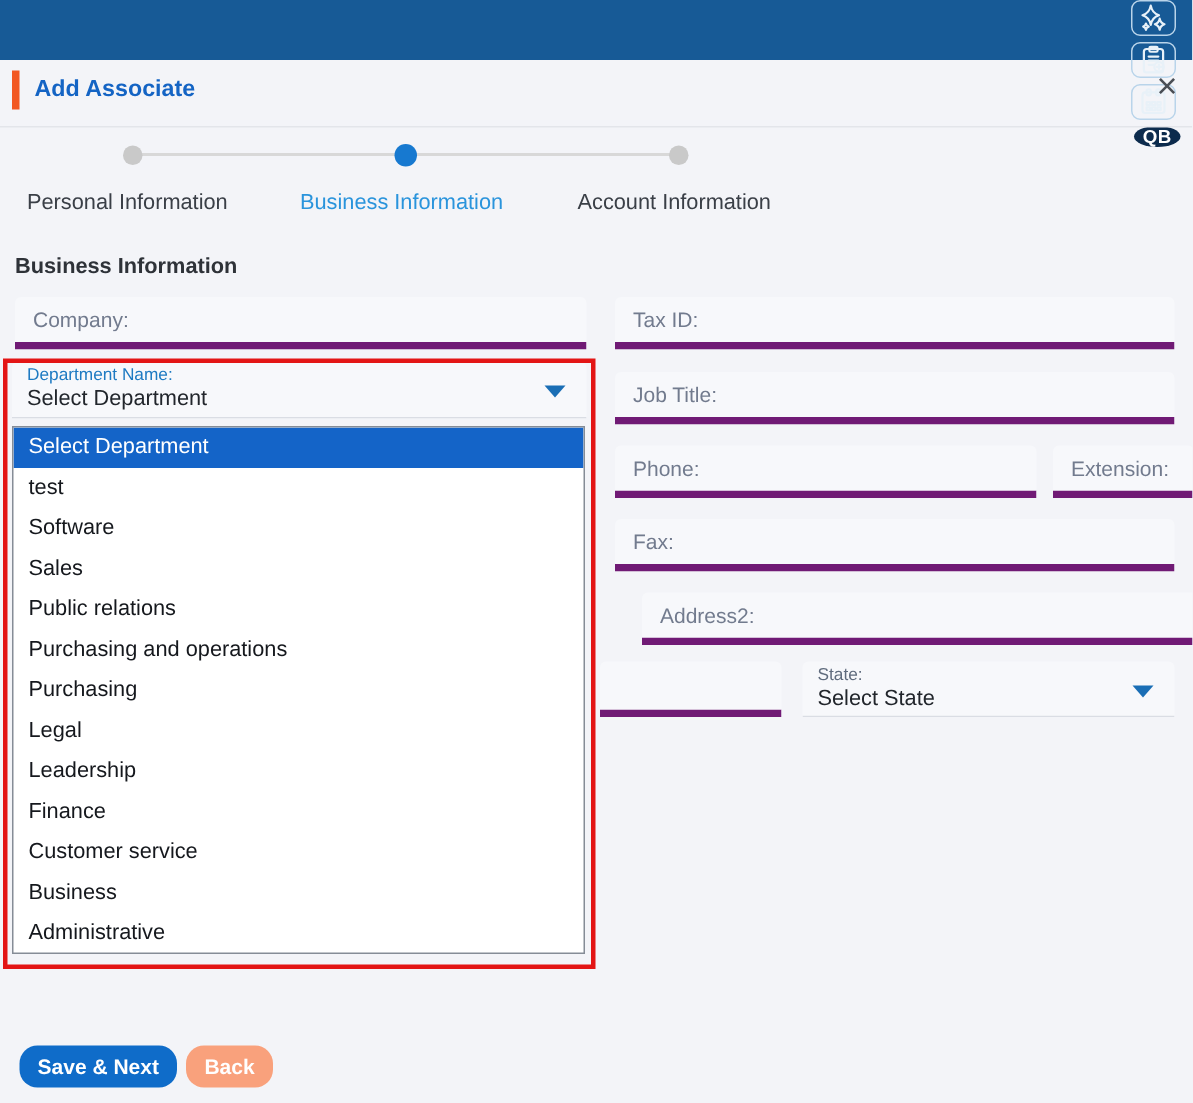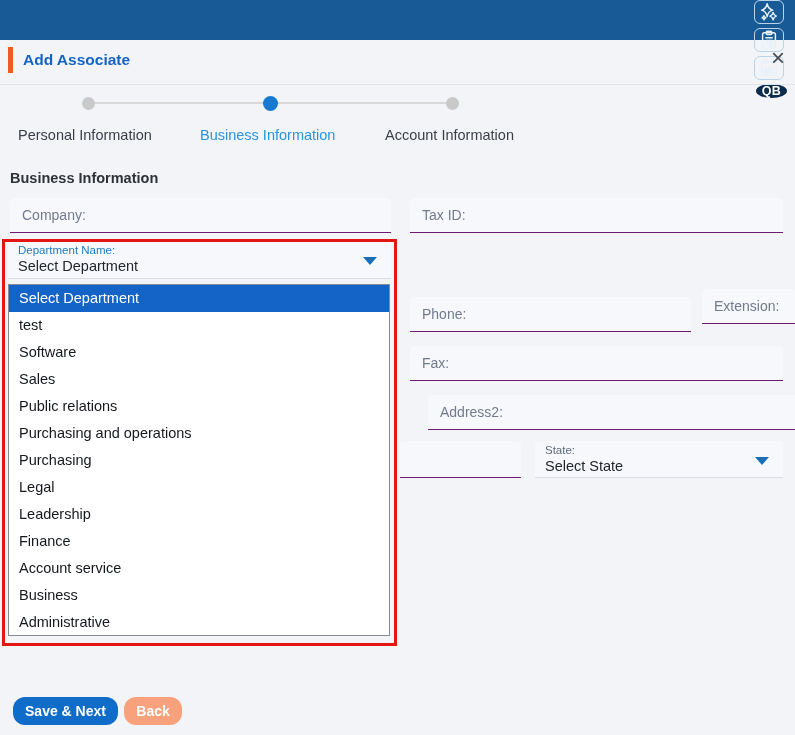--- a/index.html
+++ b/index.html
@@ -24,21 +24,21 @@
   .step-line { position:absolute; top:102px; left:92px; width:358px; height:2px; background:#d8d8d8; }
   .dot { position:absolute; border-radius:50%; }
   .dot.inactive { width:13px; height:13px; background:#c9c9c9; top:97px; }
   .dot.active { width:15px; height:15px; background:#1779d0; top:96px; }
   .step-label { position:absolute; top:127px; font-size:14.5px; color:#3a3f47; }
   .step-label.active { color:#2a94dc; }
 
   .section-heading { position:absolute; left:10px; top:170px; font-size:14.5px; font-weight:bold; color:#2e3238; }
 
   
-  .field { position:absolute; height:35px; background:#f7f8fb; border:none; border-bottom:1px solid #701a75; border-radius:4px 4px 0 0; padding:0 12px; font-size:14px; color:#3c4350; font-family:"Liberation Sans","DejaVu Sans",sans-serif; outline:none; }
+  .field { position:absolute; height:35px; background:#f7f8fb; border:none; border-bottom:5px solid #701a75; border-radius:4px 4px 0 0; padding:0 12px; font-size:14px; color:#3c4350; font-family:"Liberation Sans","DejaVu Sans",sans-serif; outline:none; }
   .field::placeholder { color:#727b8e; opacity:1; }
 
   
   .select-ctrl { position:absolute; background:#f7f8fb; border-bottom:1px solid #dadde4; border-radius:4px 4px 0 0; cursor:pointer; }
   .select-ctrl .ctrl-label { position:absolute; left:10px; top:3px; font-size:11.5px; }
   .select-ctrl .ctrl-value { position:absolute; left:10px; top:17px; font-size:14.5px; color:#22262c; }
   .select-ctrl .chevron { position:absolute; right:14px; top:16px; width:0; height:0; border-left:7px solid transparent; border-right:7px solid transparent; border-top:8px solid #1a6eb5; }
   .label-blue { color:#1e7ac2; }
   .label-gray { color:#5f6b7d; }
 
@@ -108,22 +108,23 @@
   <div class="dot active" style="left:263px;"></div>
   <div class="dot inactive" style="left:446px;"></div>
   <div class="step-label" style="left:18px;">Personal Information</div>
   <div class="step-label active" style="left:200px;">Business Information</div>
   <div class="step-label" style="left:385px;">Account Information</div>
 
   <div class="section-heading">Business Information</div>
 
   <input class="field" style="left: 10px; top: 198px; width: 381px;" placeholder="Company:">
   <input class="field" style="left: 410px; top: 198px; width: 373px;" placeholder="Tax ID:">
+  <input class="field" style="left: 410px; top: 248px; width: 373px;" placeholder="Job Title:">
   <input class="field" style="left: 410px; top: 297px; width: 281px;" placeholder="Phone:">
-  <input class="field" style="left: 702px; top: 289px; width: 94px;" placeholder="Extension:">
+  <input class="field" style="left: 702px; top: 297px; width: 94px;" placeholder="Extension:">
   <input class="field" style="left: 410px; top: 346px; width: 373px;" placeholder="Fax:">
   <input class="field" style="left: 428px; top: 395px; width: 373px;" placeholder="Address2:">
   <input class="field" style="left: 400px; top: 441px; width: 121px; height: 37px;">
 
   <div class="select-ctrl" style="left:8px; top:241px; width:383px; height:38px;">
     <div class="ctrl-label label-blue">Department Name:</div>
     <div class="ctrl-value">Select Department</div>
     <div class="chevron"></div>
   </div>
 
@@ -137,21 +138,21 @@
       <div class="option selected">Select Department</div>
       <div class="option">test</div>
       <div class="option">Software</div>
       <div class="option">Sales</div>
       <div class="option">Public relations</div>
       <div class="option">Purchasing and operations</div>
       <div class="option">Purchasing</div>
       <div class="option">Legal</div>
       <div class="option">Leadership</div>
       <div class="option">Finance</div>
-      <div class="option">Account service</div>
+      <div class="option">Customer service</div>
       <div class="option">Business</div>
       <div class="option">Administrative</div>
     </div>
 
   <div class="red-box"></div>
 
   <button class="btn btn-primary">Save &amp; Next</button>
   <button class="btn btn-back">Back</button>
 
 </div>

